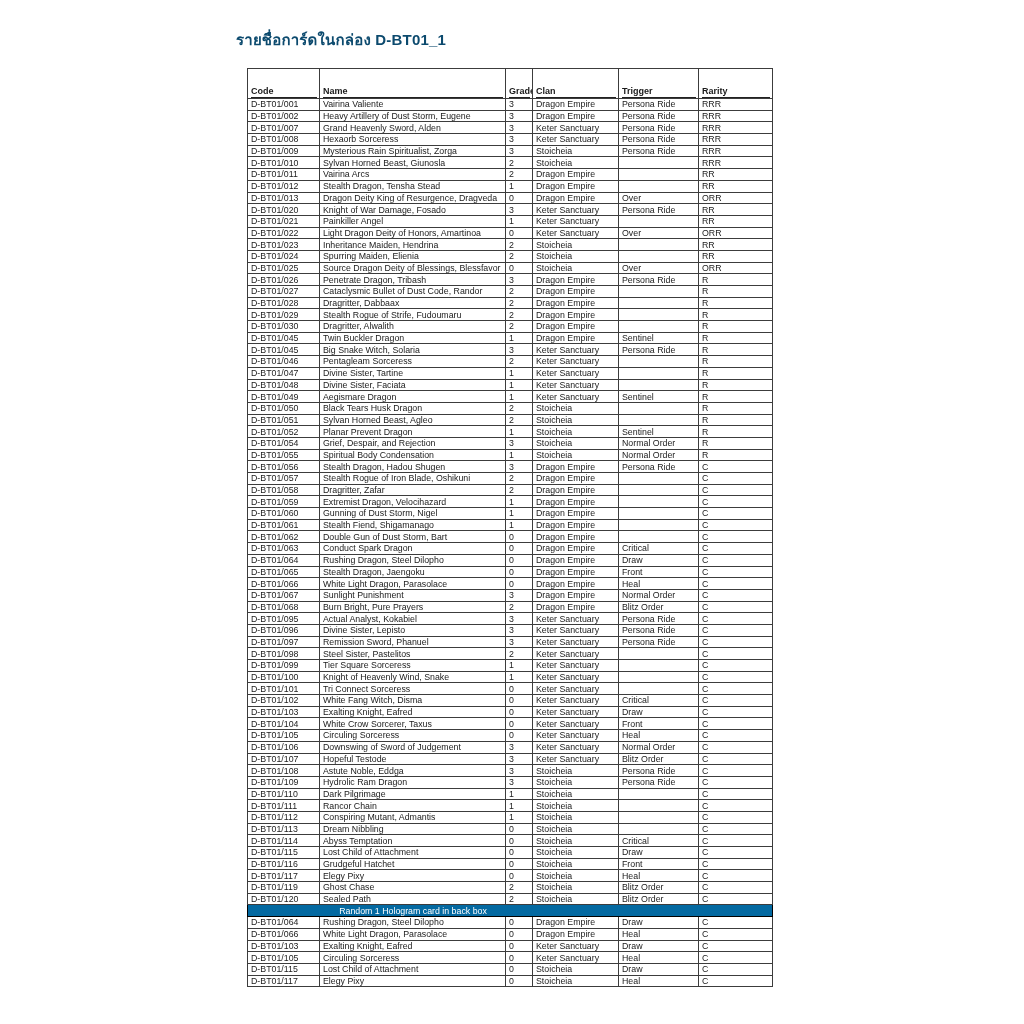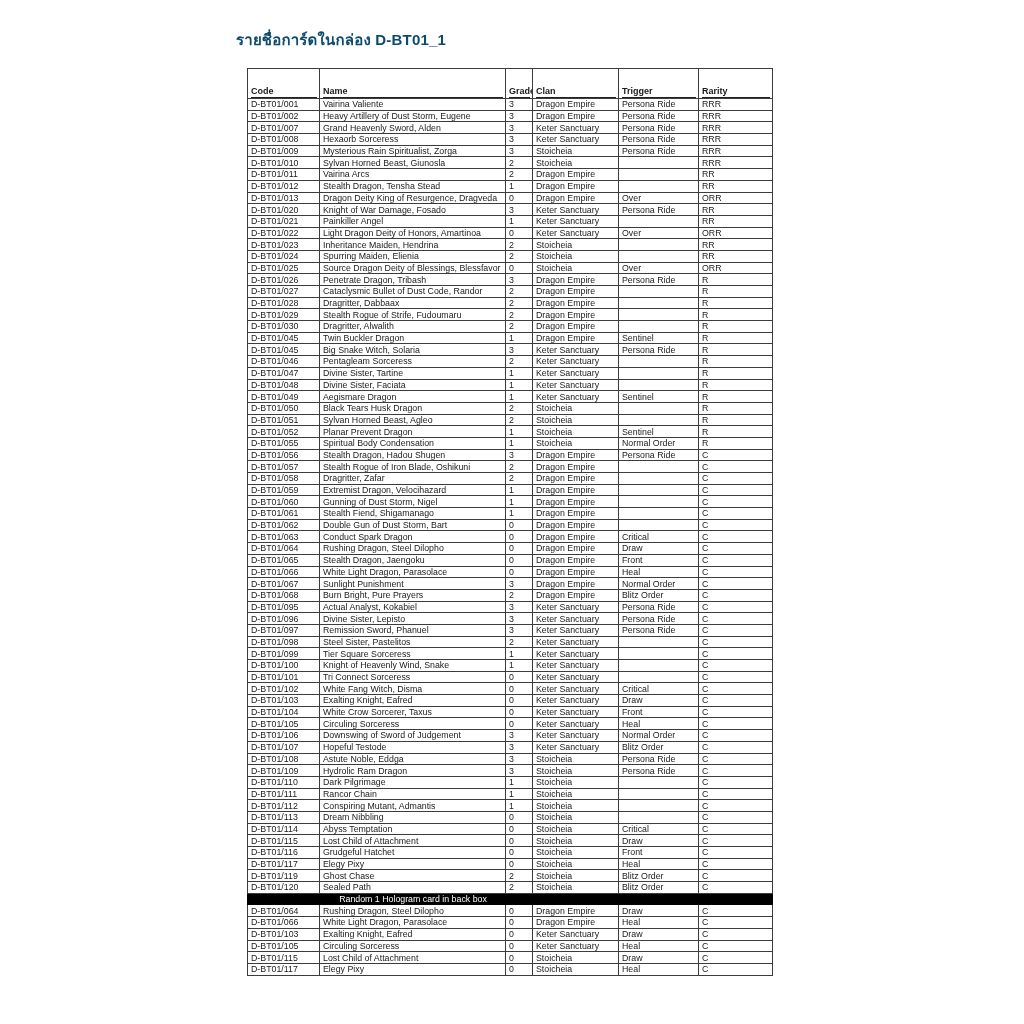--- a/index.html
+++ b/index.html
@@ -25,21 +25,21 @@
     text-align:left; vertical-align:middle;
   }
   table.card-list th {
     font-weight:bold; font-size:9px; height:10.5px; padding-top:17px;
   }
   table.card-list th .hdr {
     display:block; border-bottom:1px solid #222; padding-bottom:1px;
   }
   td.col-grade { text-align:right; padding-right:3px; padding-left:0; }
   tr.banner-row td {
-    background:#000000; color:#fff; border:1px solid #000;
+    background:#0369a1; color:#fff; border:1px solid #000;
   }
   tr.banner-row .banner-text {
     display:block; margin-left:69px; width:186px; text-align:center;
     font-size:8.8px; line-height:10px;
   }
 </style>
 </head>
 <body>
 
 <div class="page-title">รายชื่อการ์ดในกล่อง D-BT01_1</div>
@@ -302,20 +302,28 @@
       </tr>
       <tr>
         <td class="col-code">D-BT01/052</td>
         <td class="col-name">Planar Prevent Dragon</td>
         <td class="col-grade">1</td>
         <td class="col-clan">Stoicheia</td>
         <td class="col-trigger">Sentinel</td>
         <td class="col-rarity">R</td>
       </tr>
       <tr>
+        <td class="col-code">D-BT01/054</td>
+        <td class="col-name">Grief, Despair, and Rejection</td>
+        <td class="col-grade">3</td>
+        <td class="col-clan">Stoicheia</td>
+        <td class="col-trigger">Normal Order</td>
+        <td class="col-rarity">R</td>
+      </tr>
+      <tr>
         <td class="col-code">D-BT01/055</td>
         <td class="col-name">Spiritual Body Condensation</td>
         <td class="col-grade">1</td>
         <td class="col-clan">Stoicheia</td>
         <td class="col-trigger">Normal Order</td>
         <td class="col-rarity">R</td>
       </tr>
       <tr>
         <td class="col-code">D-BT01/056</td>
         <td class="col-name">Stealth Dragon, Hadou Shugen</td>

